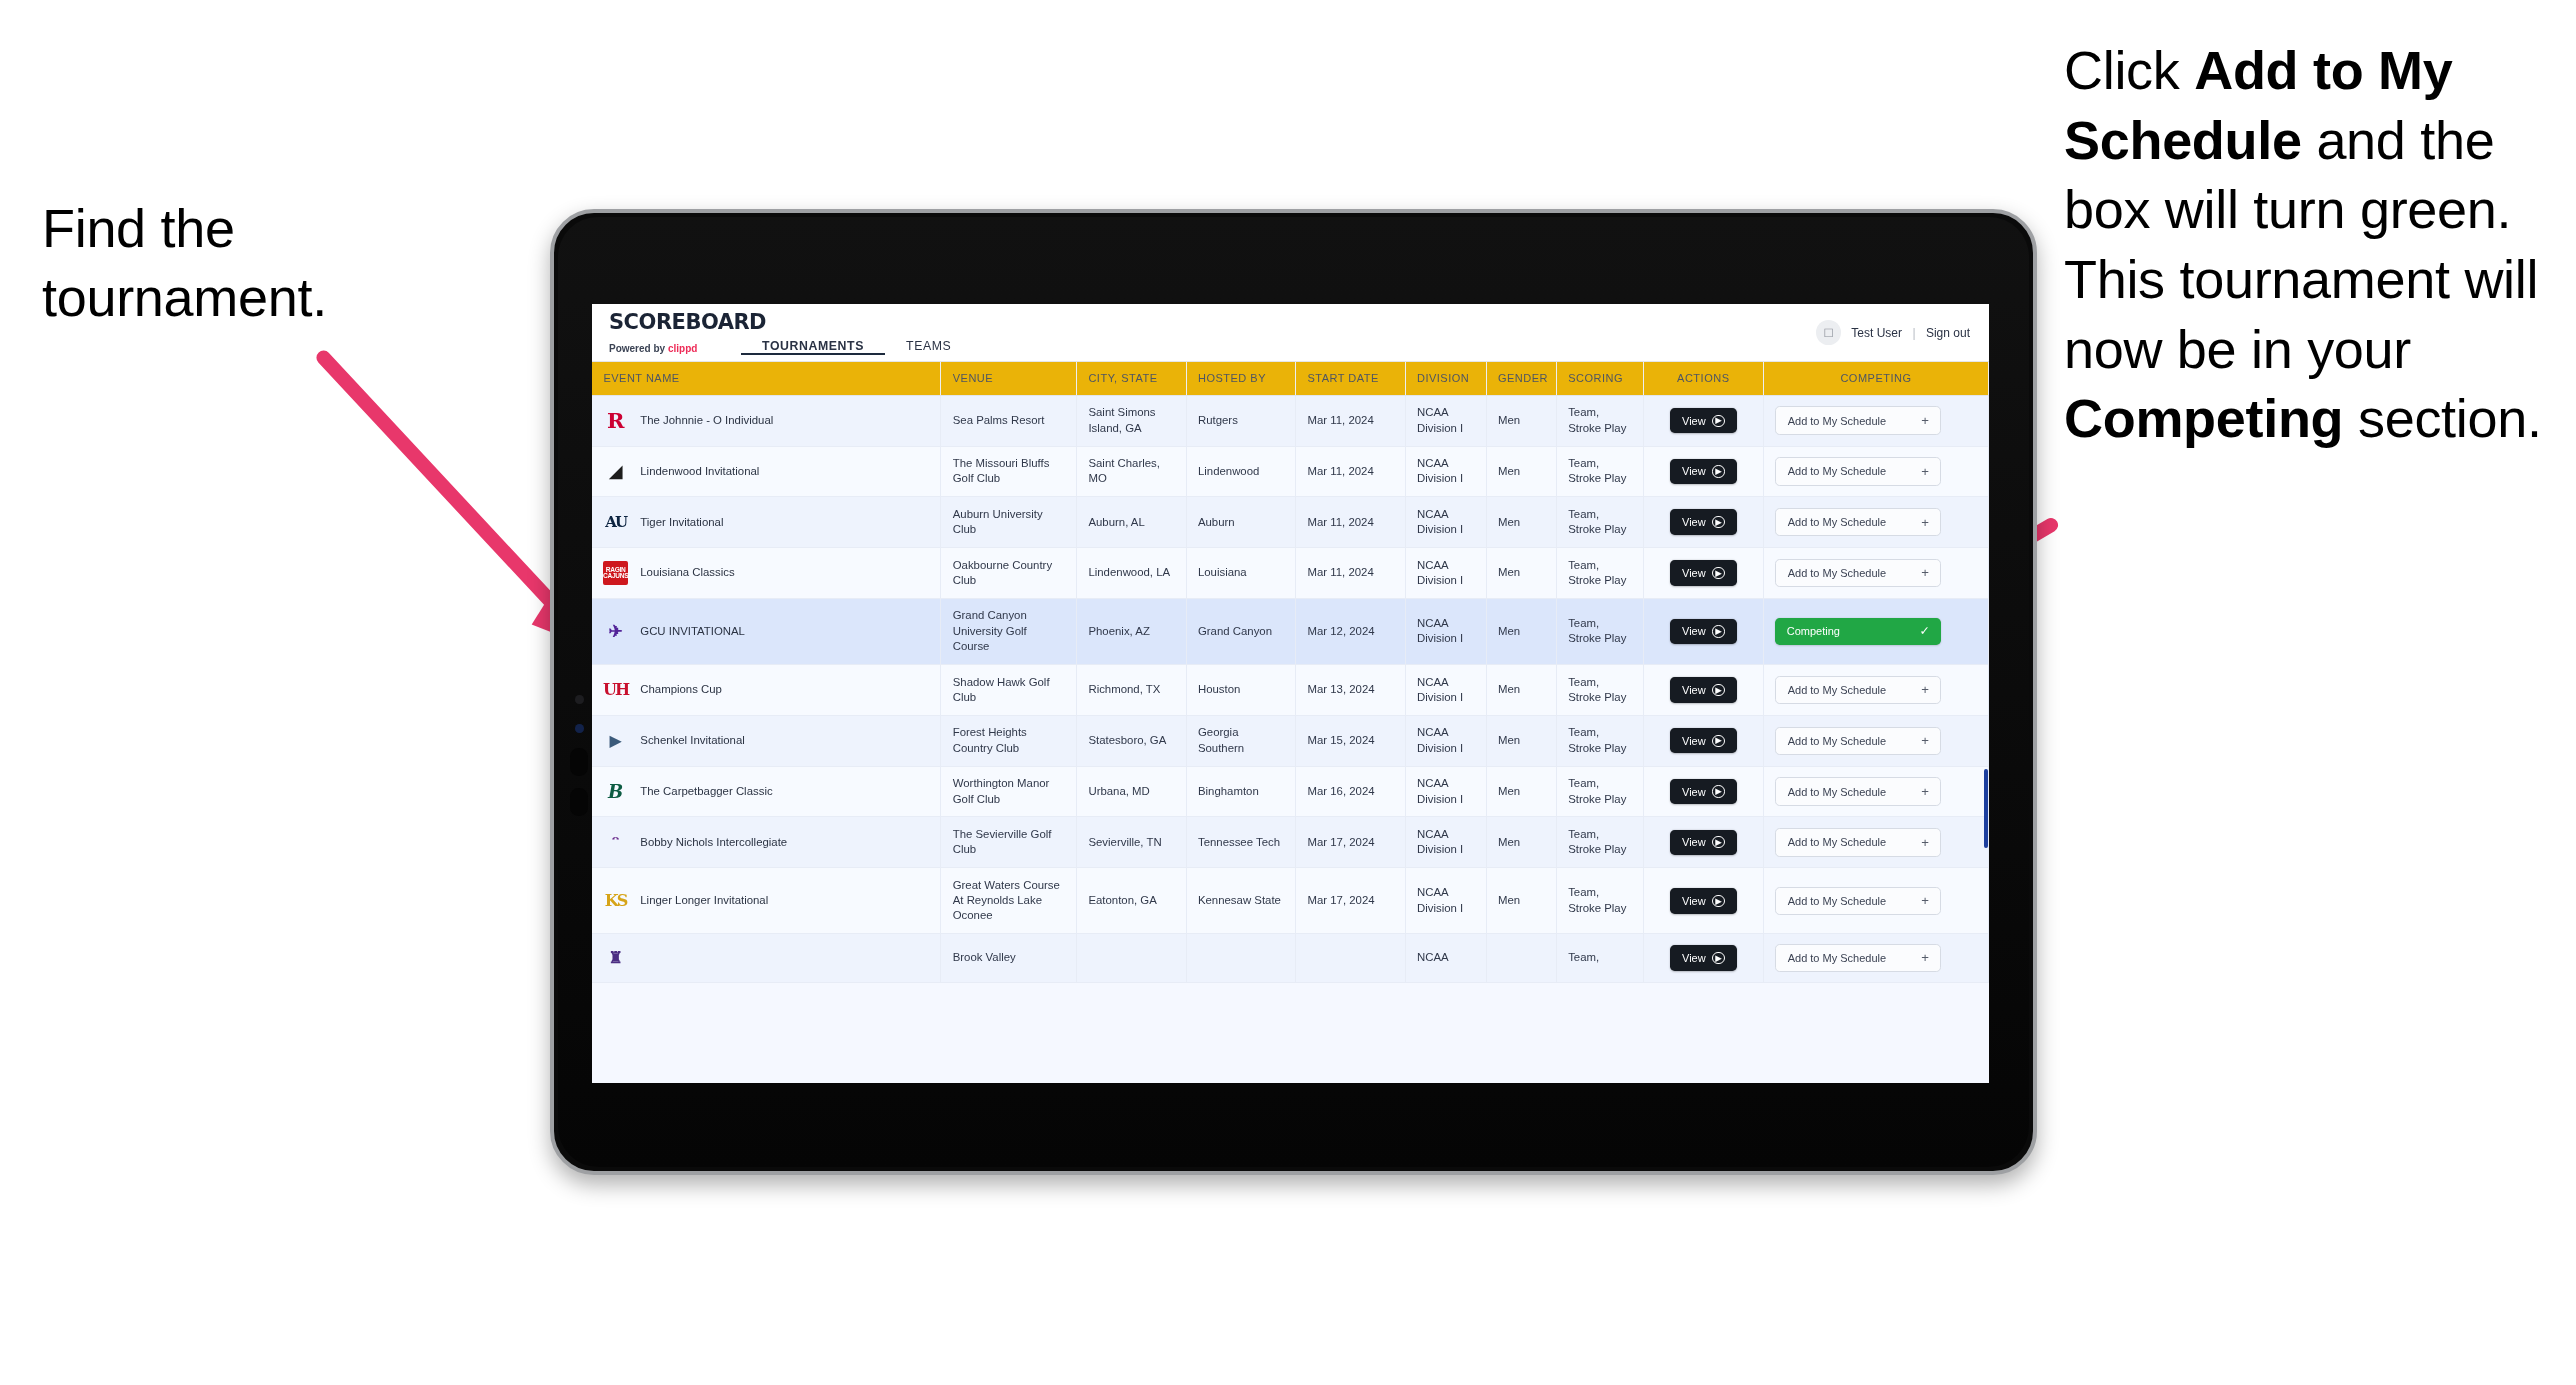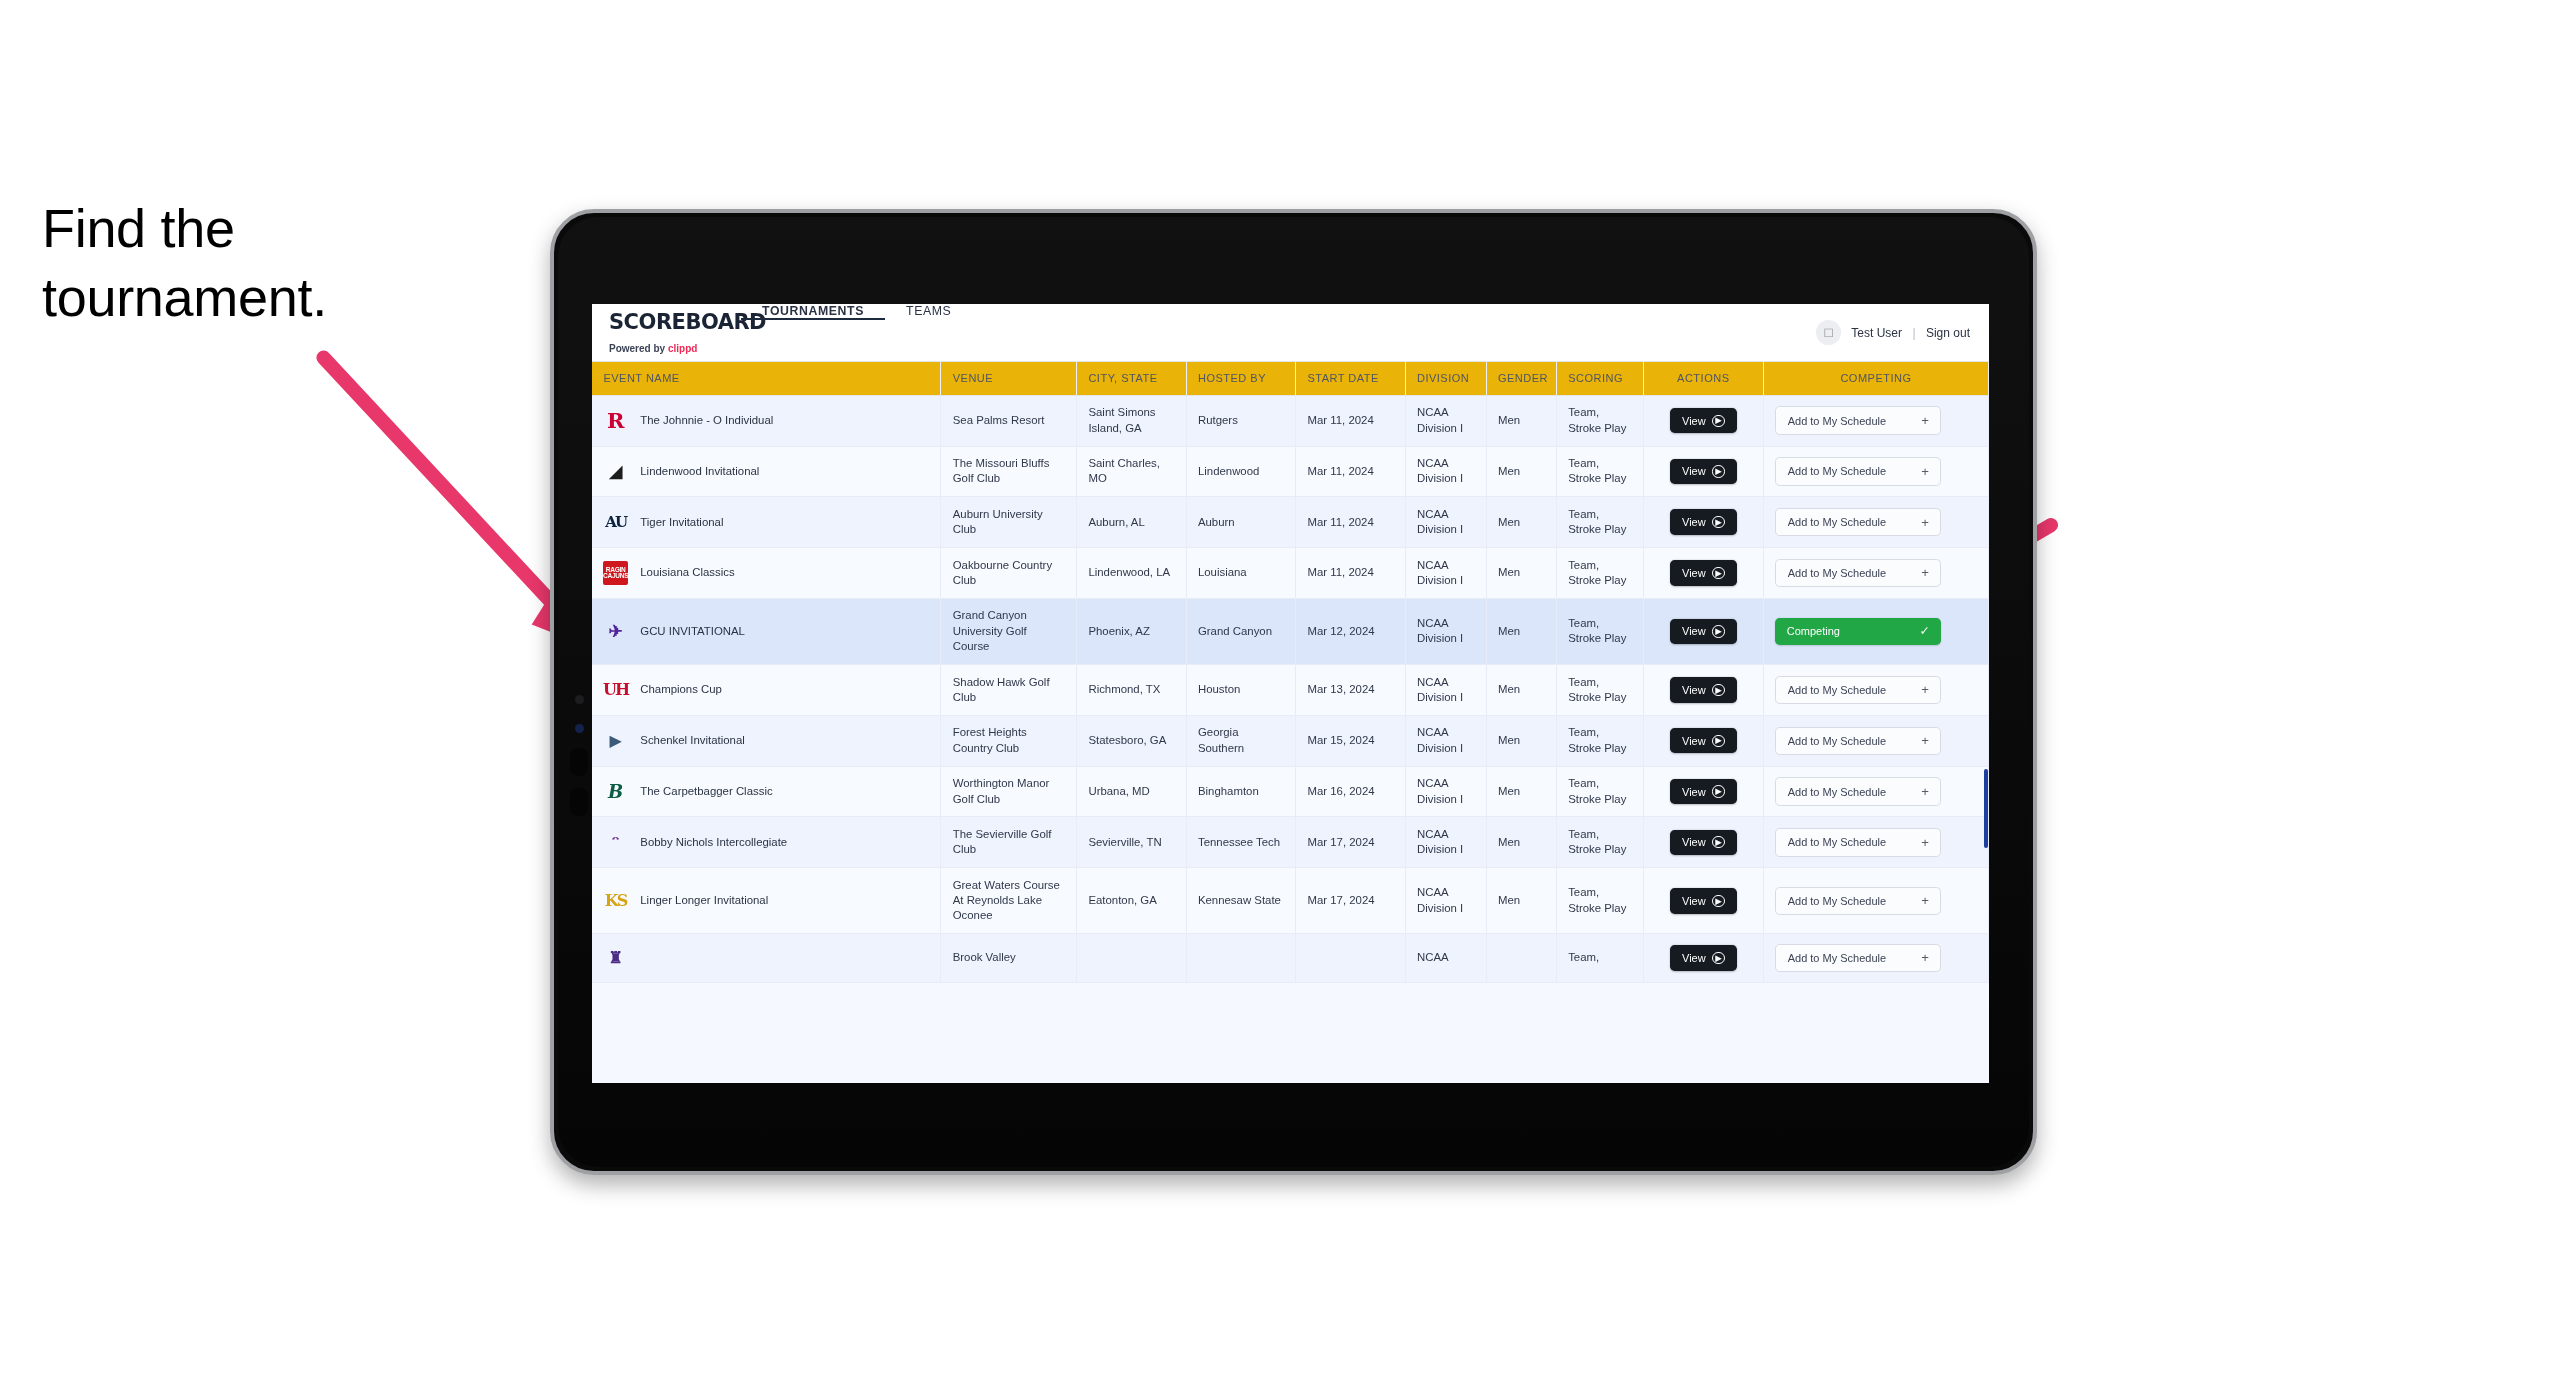--- a/index.html
+++ b/index.html
@@ -83,21 +83,21 @@
     font-size: 21px;
     letter-spacing: -0.5px;
     color: #1b2435;
     line-height: 1;
   }
   .brand-sub {
     font-size: 10px; color: #3b4354; margin-top: 10px; font-weight: 600;
   }
   .brand-sub .clippd { color: #ee2b57; font-weight: 800; }
 
-  .navtabs { display: flex; align-items: flex-start; }
+  .navtabs { display: flex; align-items: center; margin-top: 28px; }
   .navtab {
     display: flex; align-items: center; justify-content: center;
     padding: 0 21px;
     font-size: 12.3px; letter-spacing: 0.6px;
     color: #2a3244; font-weight: 500;
     border-bottom: 2.8px solid transparent;
     cursor: pointer;
   }
   .navtab.active { border-bottom-color: #1d2a3d; font-weight: 600; }
 
@@ -209,20 +209,21 @@
 </head>
 <body>
 
 <div class="page">
 
   <div class="annot annot-left">
     <div>Find the</div>
     <div>tournament.</div>
   </div>
 
+  <div class="annot annot-right"><span>Click </span><b>Add to My Schedule</b><span> and the box will turn green. This tournament will now be in your </span><b>Competing</b><span> section.</span></div>
 
   <svg class="arrow-svg" viewBox="0 0 2723 1465">
     <g>
       <line x1="342" y1="378" x2="600" y2="655" stroke="#e8376b" stroke-width="15" stroke-linecap="round"></line>
       <polygon points="628,686 562,660 586,622" fill="#e8376b"></polygon>
     </g>
     <g>
       <line x1="2168" y1="555" x2="2020" y2="642" stroke="#e8376b" stroke-width="15" stroke-linecap="round"></line>
       <polygon points="1972,672 2010,608 2042,650" fill="#e8376b"></polygon>
     </g>

